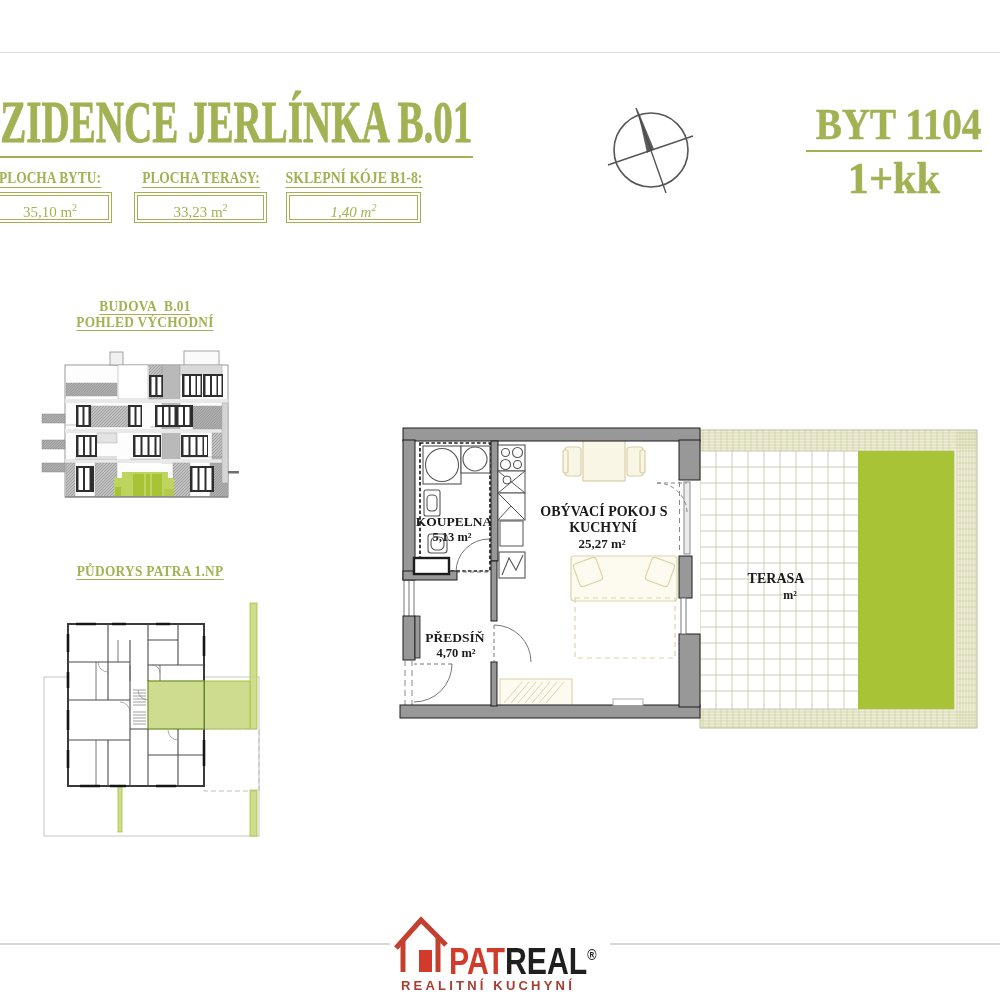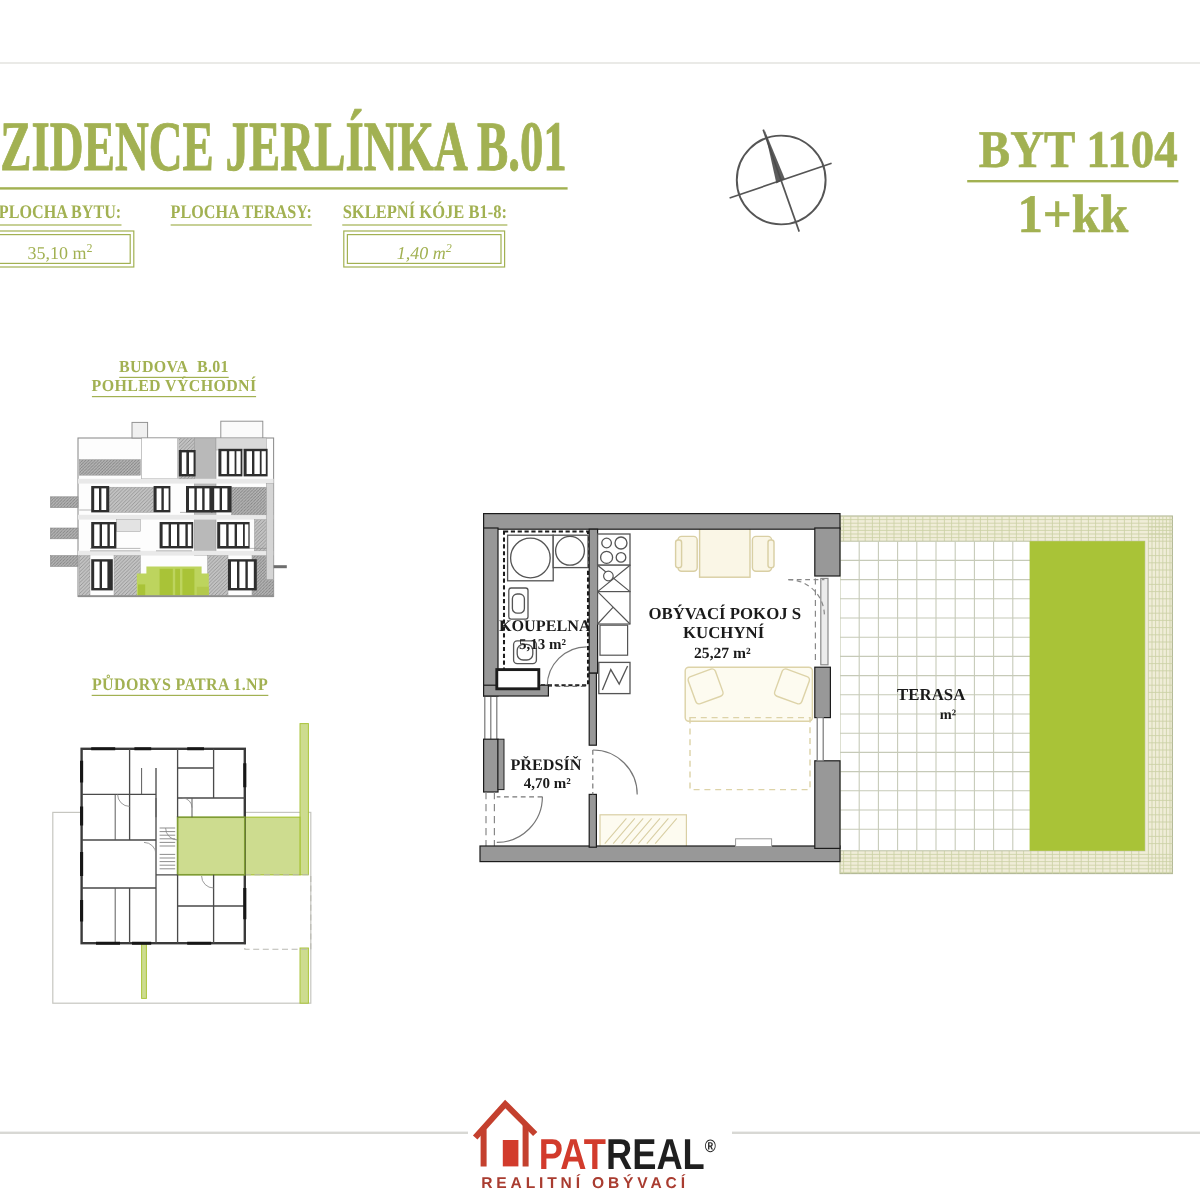--- a/index.html
+++ b/index.html
@@ -19,20 +19,23 @@
 <div class="abs" style="left:0;top:156px;width:473px;height:2px;background:#a2b152;"></div>
 
 <div class="abs olive" style="left:-12px;top:169px;width:124px;text-align:center;font-size:16px;font-weight:bold;white-space:nowrap;transform:scaleX(0.84);"><span style="border-bottom:1.5px solid #a2b152;padding-bottom:1px;">PLOCHA BYTU:</span></div>
 
 <div class="abs" style="left:-12px;top:192px;width:122px;height:29px;border:1px solid #a2b152;">
   <div style="position:absolute;left:2px;top:2px;right:2px;bottom:2px;border:1px solid #a2b152;text-align:center;line-height:23px;font-size:15px;color:#a2b152;">35,10 m<sup style="font-size:10px;">2</sup></div>
 </div>
 
 <div class="abs olive" style="left:126px;top:169px;width:150px;text-align:center;font-size:16px;font-weight:bold;white-space:nowrap;transform:scaleX(0.84);"><span style="border-bottom:1.5px solid #a2b152;padding-bottom:1px;">PLOCHA TERASY:</span></div>
 
+<div class="abs" style="left:134px;top:192px;width:131px;height:29px;border:1px solid #a2b152;">
+  <div style="position:absolute;left:2px;top:2px;right:2px;bottom:2px;border:1px solid #a2b152;text-align:center;line-height:23px;font-size:15px;color:#a2b152;">33,23 m<sup style="font-size:10px;">2</sup></div>
+</div>
 
 <div class="abs olive" style="left:274px;top:169px;width:160px;text-align:center;font-size:16px;font-weight:bold;white-space:nowrap;transform:scaleX(0.86);"><span style="border-bottom:1.5px solid #a2b152;padding-bottom:1px;">SKLEPNÍ KÓJE B1-8:</span></div>
 
 <div class="abs" style="left:286px;top:192px;width:133px;height:29px;border:1px solid #a2b152;font-style:italic;">
   <div style="position:absolute;left:2px;top:2px;right:2px;bottom:2px;border:1px solid #a2b152;text-align:center;line-height:23px;font-size:15px;color:#a2b152;">1,40 m<sup style="font-size:10px;">2</sup></div>
 </div>
 
 <svg class="abs" style="left:595px;top:85px;" width="120" height="120" viewBox="0 0 120 120">
   <circle cx="56" cy="65" r="37" fill="none" stroke="#555" stroke-width="1.6"></circle>
   <line x1="13" y1="80" x2="98" y2="51" stroke="#555" stroke-width="1.4"></line>
@@ -406,15 +409,15 @@
 <div class="abs" style="left:390px;top:905px;width:220px;height:90px;background:#fff;"></div>
 
 <svg class="abs" style="left:390px;top:910px;" width="70" height="70" viewBox="0 0 70 70">
   <path d="M6,38 L31,10 L56,35" fill="none" stroke="#c4402e" stroke-width="5" stroke-linejoin="miter"></path>
   <path d="M13,31 V62 M48,27 V62" fill="none" stroke="#c4402e" stroke-width="5"></path>
   <rect x="29" y="40" width="13" height="22" fill="#d23b2c"></rect>
 </svg>
 
 <div class="abs" style="left:449px;top:941px;font-family:'Liberation Sans',sans-serif;font-size:36px;font-weight:bold;white-space:nowrap;transform:scaleX(0.84);transform-origin:left top;"><span style="color:#d23b2c;">PAT</span><span style="color:#1f1f1f;">REAL</span><span style="color:#1f1f1f;font-size:15px;vertical-align:14px;">®</span></div>
 
-<div class="abs" style="left:401px;top:978px;font-family:'Liberation Sans',sans-serif;font-size:13px;font-weight:bold;letter-spacing:3.2px;color:#a93c30;white-space:nowrap;">REALITNÍ OBÝVACÍ</div>
+<div class="abs" style="left:401px;top:978px;font-family:'Liberation Sans',sans-serif;font-size:13px;font-weight:bold;letter-spacing:3.2px;color:#a93c30;white-space:nowrap;">REALITNÍ KUCHYNÍ</div>
 
 </div>
 
 </body></html>

